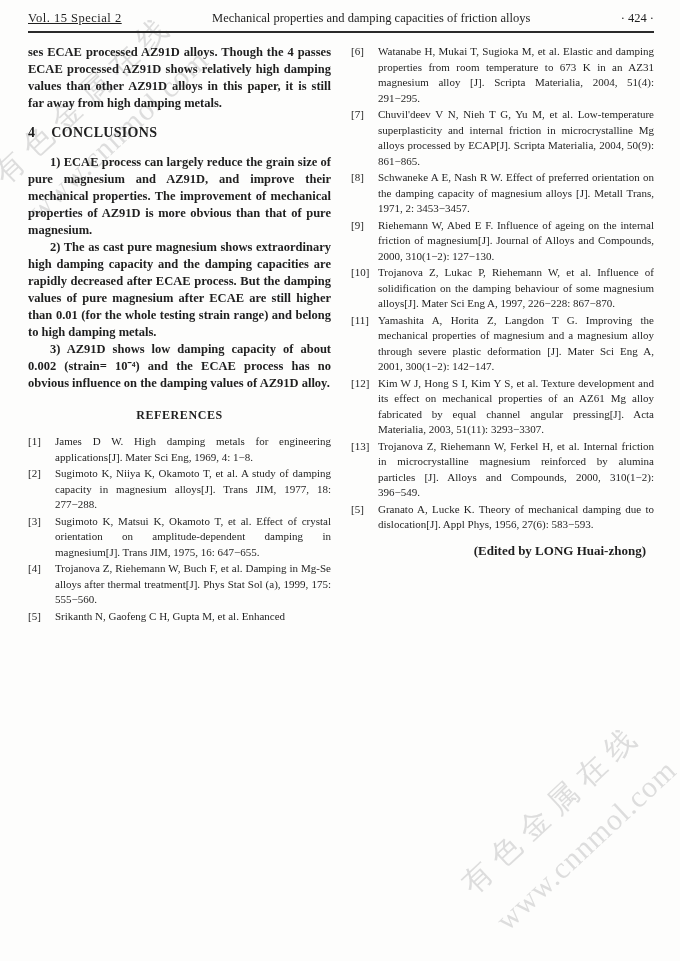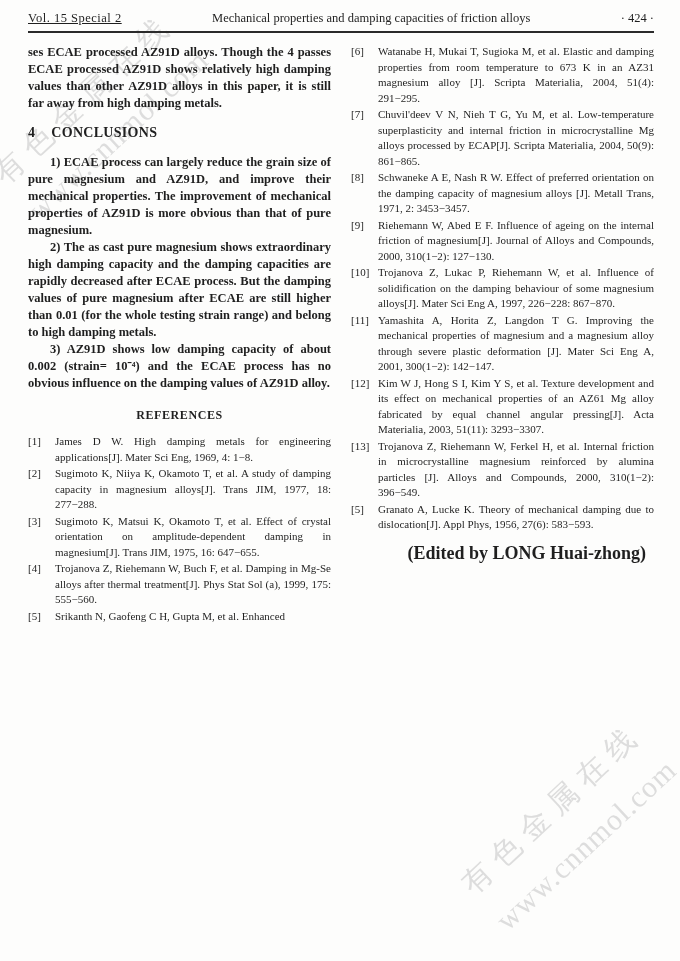--- a/index.html
+++ b/index.html
@@ -46,21 +46,21 @@
   .ref{
     display:flex;font-size:11px;line-height:15.5px;margin:0 0 1px 0;
   }
   .ref-num{flex:0 0 27px;width:27px;}
   .ref-text{flex:1;text-align:justify;}
   .ref-cont{
     font-size:11px;line-height:15.5px;
     margin:0 0 1px 27px;text-align:justify;
   }
   .edited-by{
-    font-size:18px;font-weight:bold;text-align:right;
+    font-size:13px;font-weight:bold;text-align:right;
     margin:10px 8px 0 0;
   }
   
   .watermark{
     position:absolute;
     transform:rotate(-43deg);
     text-align:center;
     color:#cdcdcd;opacity:0.65;
     pointer-events:none;
     white-space:nowrap;

